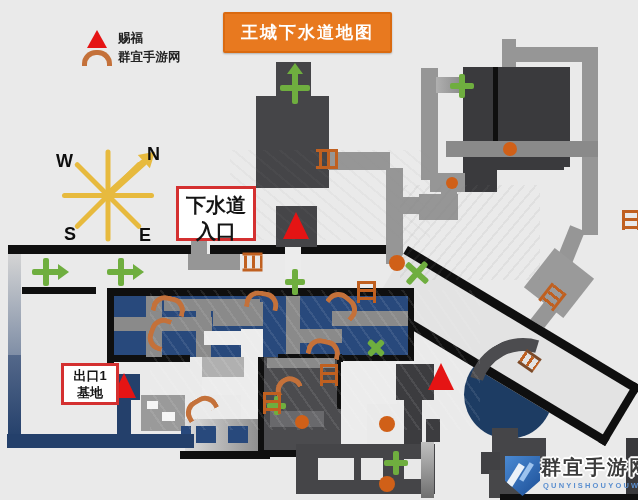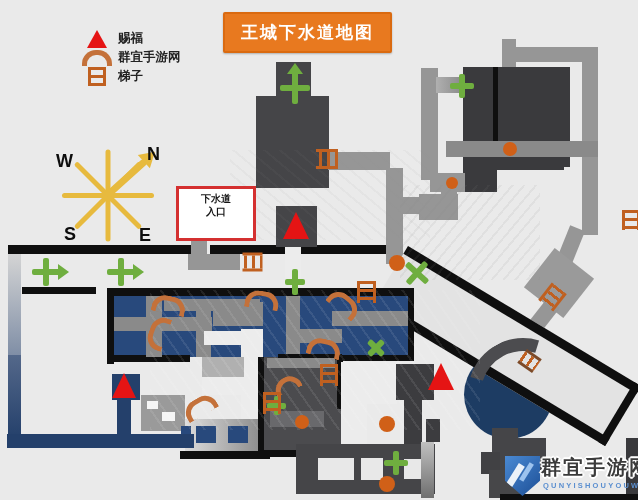--- a/index.html
+++ b/index.html
@@ -229,45 +229,43 @@
           <span class="rtri" style="border-left-width:10px;border-right-width:10px;border-bottom-width:18px;"></span>
         </span>
       <span class="ltext">赐福</span>
     </div>
     <div class="lrow">
       <span class="icell">
           <span class="arc" style="display:inline-block;width:20px;height:11px;"></span>
         </span>
       <span class="ltext">群宜手游网</span>
     </div>
-    <div class="lrow">
-      <span class="icell">
-          <span class="ladder" style="display:inline-block;width:12px;height:19px;"></span>
-        </span>
-      <span class="ltext">梯子</span>
-    </div>
   </div>
 
   <div class="abs" id="compass" style="left:62px;top:150px;width:92px;height:92px;">
     <div class="spoke"></div>
     <div class="spoke" style="transform:rotate(45deg);"></div>
     <div class="spoke" style="transform:rotate(90deg);"></div>
     <div class="spoke" style="transform:rotate(135deg);"></div>
     <div id="compass-arrow">
         <div class="hd"></div>
       </div>
   </div>
   <div class="abs cletter" style="left:56px;top:151px;">W</div>
   <div class="abs cletter" style="left:147px;top:144px;">N</div>
   <div class="abs cletter" style="left:64px;top:224px;">S</div>
   <div class="abs cletter" style="left:139px;top:225px;">E</div>
 
-  <div class="abs maplabel" style="left:176px;top:186px;width:74px;height:46px;font-size:10px;padding-top:3px;">
+  <div class="abs maplabel" style="left:176px;top:186px;width:74px;height:46px;font-size:20px;padding-top:3px;">
     <div>下水道</div>
     <div>入口</div>
+  </div>
+  <div class="abs maplabel" style="left:61px;top:363px;width:52px;height:34px;font-size:13px;padding-top:2px;">
+    <div>出口1</div>
+    <div>基地</div>
   </div>
 
   <div class="abs" id="logo" style="left:497px;top:450px;width:141px;height:48px;">
     <div class="abs" id="logo-shield" style="left:8px;top:6px;width:35px;height:40px;">
       <div class="abs" style="left:7px;top:7px;width:7px;height:24px;background:#fff;opacity:.9;transform:rotate(32deg);"></div>
       <div class="abs" style="left:19px;top:6px;width:5px;height:20px;background:#9cc3ef;transform:rotate(32deg);"></div>
     </div>
     <div class="abs" id="logo-name" style="left:44px;top:4px;">群宜手游网</div>
     <div class="abs" id="logo-latin" style="left:46px;top:31px;">QUNYISHOUYOUWANG</div>
   </div>

